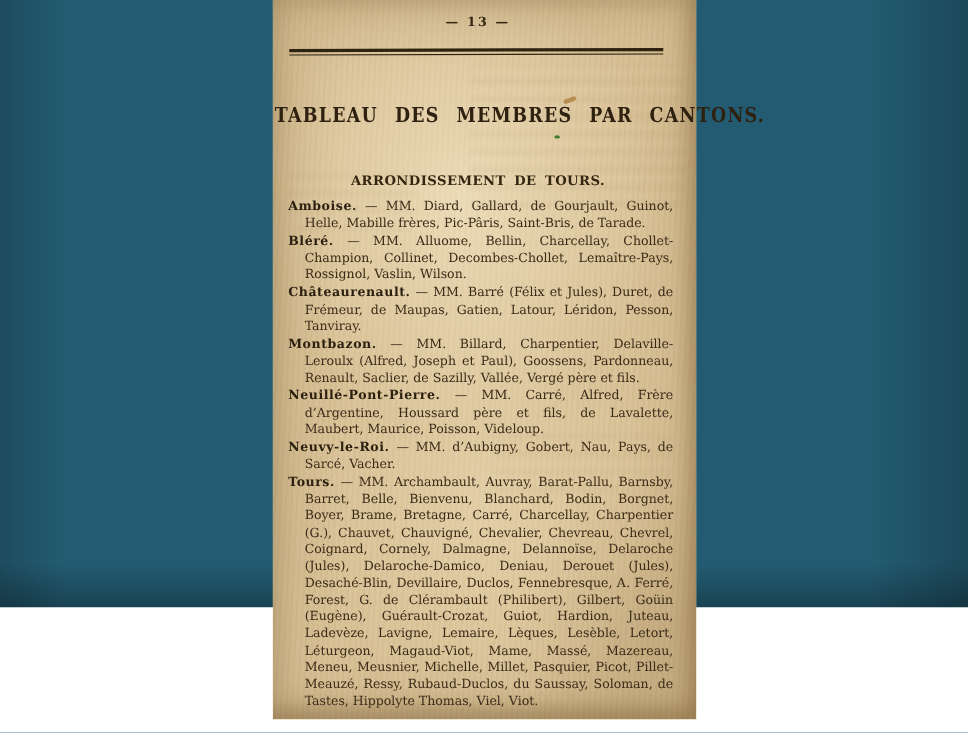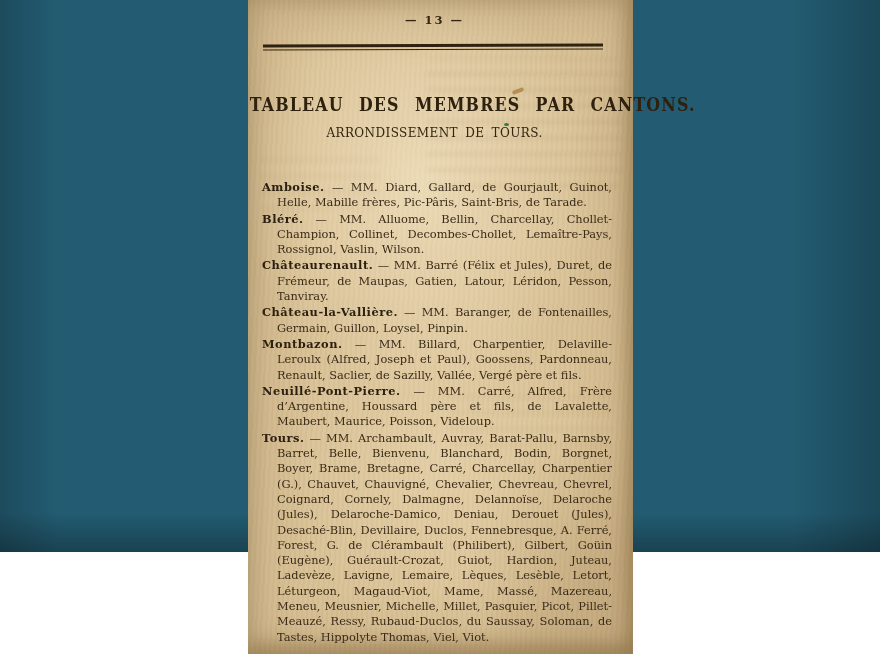--- a/index.html
+++ b/index.html
@@ -82,25 +82,25 @@
     font-weight: bold;
     font-size: 16.5px;
     letter-spacing: 1.2px;
     word-spacing: 9px;
     color: #2e2110;
     transform: scale(0.96, 1.14);
     white-space: nowrap;
   }
   .subtitle {
     position: absolute;
-    top: 126px;
+    top: 157px;
     left: -6px;
     width: 100%;
     text-align: center;
-    font-weight: normal;
+    font-weight: bold;
     font-size: 12px;
     letter-spacing: 0.4px;
     word-spacing: 3px;
     color: #33250f;
   }
   .entries {
     position: absolute;
     left: 14px;
     top: 180px;
     width: 350px;
@@ -153,20 +153,20 @@
 
     <div class="page-number">— 13 —</div>
     <div class="rule"></div>
     <div class="title">TABLEAU DES MEMBRES PAR CANTONS.</div>
     <div class="subtitle">ARRONDISSEMENT DE TOURS.</div>
 
     <div class="entries">
       <p class="entry"><span class="canton">Amboise.</span> <span>— MM. Diard, Gallard, de Gourjault, Guinot, Helle, Mabille frères, Pic-Pâris, Saint-Bris, de Tarade.</span></p>
       <p class="entry"><span class="canton">Bléré.</span> <span>— MM. Alluome, Bellin, Charcellay, Chollet-Champion, Collinet, Decombes-Chollet, Lemaître-Pays, Rossignol, Vaslin, Wilson.</span></p>
       <p class="entry"><span class="canton">Châteaurenault.</span> <span>— MM. Barré (Félix et Jules), Duret, de Frémeur, de Maupas, Gatien, Latour, Léridon, Pesson, Tanviray.</span></p>
-      <p class="entry"><span class="canton">Château-la-Vallière.</span> <span>— MM. Baranger, de Fontenailles, Germain, Guillon, Loysel, Pinpin.</span></p>
       <p class="entry"><span class="canton">Montbazon.</span> <span>— MM. Billard, Charpentier, Delaville-Leroulx (Alfred, Joseph et Paul), Goossens, Pardonneau, Renault, Saclier, de Sazilly, Vallée, Vergé père et fils.</span></p>
       <p class="entry"><span class="canton">Neuillé-Pont-Pierre.</span> <span>— MM. Carré, Alfred, Frère d’Argentine, Houssard père et fils, de Lavalette, Maubert, Maurice, Poisson, Videloup.</span></p>
+      <p class="entry"><span class="canton">Neuvy-le-Roi.</span> <span>— MM. d’Aubigny, Gobert, Nau, Pays, de Sarcé, Vacher.</span></p>
       <p class="entry"><span class="canton">Tours.</span> <span>— MM. Archambault, Auvray, Barat-Pallu, Barnsby, Barret, Belle, Bienvenu, Blanchard, Bodin, Borgnet, Boyer, Brame, Bretagne, Carré, Charcellay, Charpentier (G.), Chauvet, Chauvigné, Chevalier, Chevreau, Chevrel, Coignard, Cornely, Dalmagne, Delannoïse, Delaroche (Jules), Delaroche-Damico, Deniau, Derouet (Jules), Desaché-Blin, Devillaire, Duclos, Fennebresque, A. Ferré, Forest, G. de Clérambault (Philibert), Gilbert, Goüin (Eugène), Guérault-Crozat, Guiot, Hardion, Juteau, Ladevèze, Lavigne, Lemaire, Lèques, Lesèble, Letort, Léturgeon, Magaud-Viot, Mame, Massé, Mazereau, Meneu, Meusnier, Michelle, Millet, Pasquier, Picot, Pillet-Meauzé, Ressy, Rubaud-Duclos, du Saussay, Soloman, de Tastes, Hippolyte Thomas, Viel, Viot.</span></p>
     </div>
 
   </div>
 </div>
 
 </body></html>

